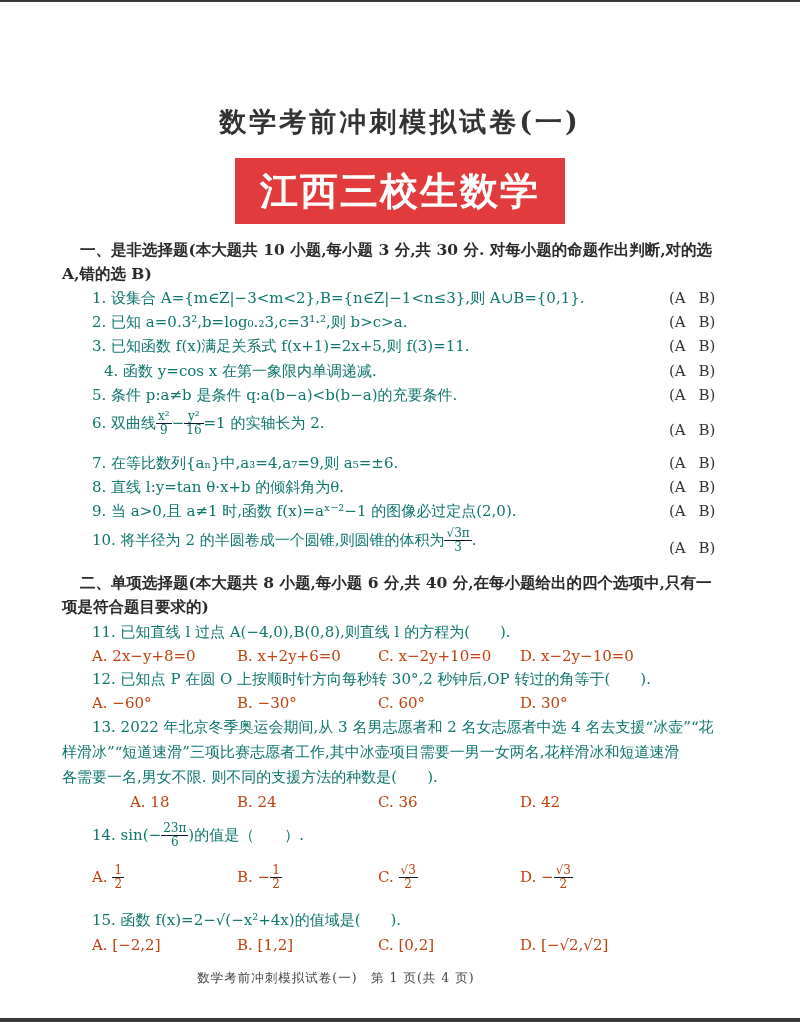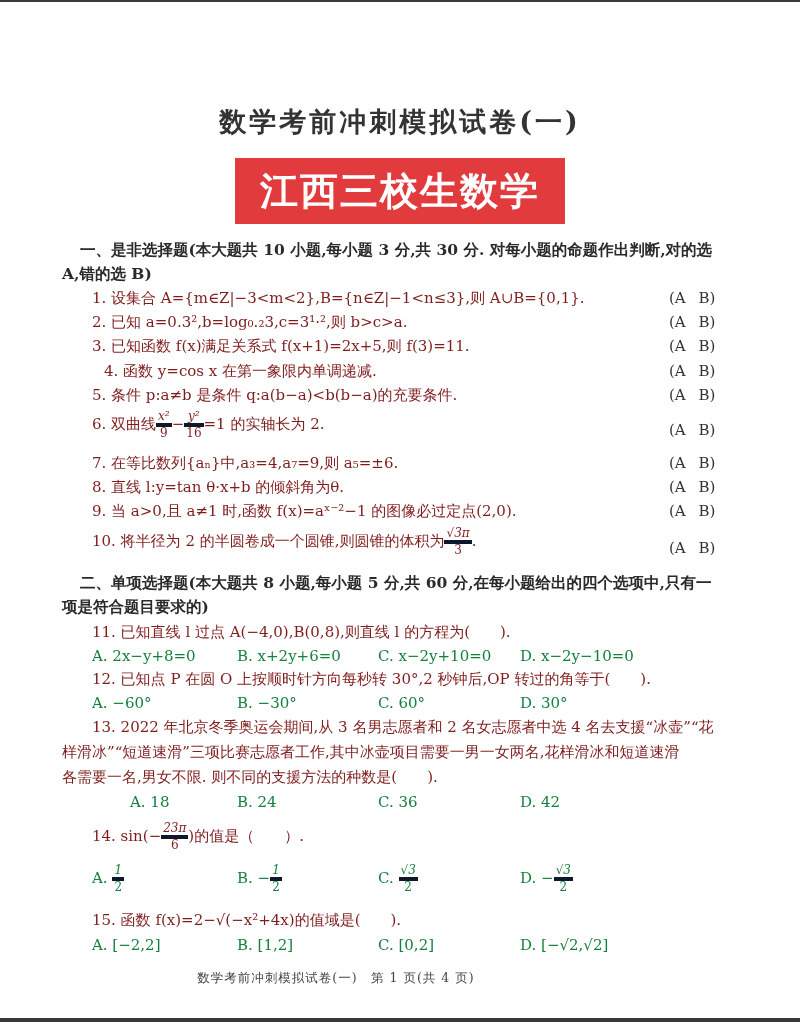--- a/index.html
+++ b/index.html
@@ -14,25 +14,25 @@
     font-size: 27px; font-weight: bold; letter-spacing: 3px; color: #333;
   }
   .banner {
     position: absolute; left: 235px; top: 158px; width: 330px; height: 66px;
     background: #e23b3e; color: #fff; text-align: center; line-height: 66px;
     font-family: "DejaVu Sans", "Liberation Sans", sans-serif; font-size: 38px; font-weight: bold;
     letter-spacing: 2px;
   }
   .sec { position: absolute; left: 62px; width: 690px; font-size: 15.5px; font-weight: bold; line-height: 24px; color: #2a2a2a; }
   .sec .ind { display: inline-block; width: 18px; }
-  .q { position: absolute; left: 92px; font-size: 15px; line-height: 22px; white-space: nowrap; color: #7f1d1d; }
+  .q { position: absolute; left: 92px; font-size: 15px; line-height: 22px; white-space: nowrap; color: #0f766e; }
   .ab { position: absolute; left: 669px; font-size: 15px; line-height: 22px; white-space: nowrap; color: #333; word-spacing: 8px; }
-  .opt { position: absolute; font-size: 15px; line-height: 22px; white-space: nowrap; color: #15803d; }
+  .opt { position: absolute; font-size: 15px; line-height: 22px; white-space: nowrap; color: #c2410c; }
   .frac { display: inline-block; vertical-align: middle; text-align: center; font-size: 12px; line-height: 13px; }
-  .frac .n { display: block; border-bottom: 4px solid #0f172a; padding: 0 2px; font-style: italic; }
+  .frac .n { display: block; border-bottom: 1px solid #0f172a; padding: 0 2px; }
   .frac .d { display: block; padding: 0 2px; }
   .side { position: absolute; left: 768px; top: 850px; font-size: 15px; color: #b91c1c; margin-left: 37px; }
   .footer { position: absolute; top: 970px; left: 0; width: 672px; text-align: center; font-size: 12.5px; color: #444; letter-spacing: 1px; }
 </style>
 </head>
 <body>
 
 <div class="topbar"></div>
 
 <div class="title">数学考前冲刺模拟试卷(一)</div>
@@ -71,21 +71,21 @@
 
 <div class="q" style="top:500px;">9. 当 a&gt;0,且 a≠1 时,函数 f(x)=aˣ⁻²−1 的图像必过定点(2,0).</div>
 <div class="ab" style="top:500px;">(A B)</div>
 
 <div class="q" style="top:527px;">
   <span>10. 将半径为 2 的半圆卷成一个圆锥,则圆锥的体积为</span><span class="frac"><span class="n">√3π</span><span class="d">3</span></span><span>.</span>
 </div>
 <div class="ab" style="top:537px;">(A B)</div>
 
 <div class="sec" style="top:571px;">
-  <span class="ind"></span><span>二、单项选择题(本大题共 8 小题,每小题 5 分,共 60 分,在每小题给出的四个选项中,只有一</span><br>
+  <span class="ind"></span><span>二、单项选择题(本大题共 8 小题,每小题 6 分,共 40 分,在每小题给出的四个选项中,只有一</span><br>
   <span>项是符合题目要求的)</span>
 </div>
 
 <div class="q" style="top:621px;">11. 已知直线 l 过点 A(−4,0),B(0,8),则直线 l 的方程为(　　).</div>
 <div class="opt" style="top:645px; left:92px;">A. 2x−y+8=0</div>
 <div class="opt" style="top:645px; left:237px;">B. x+2y+6=0</div>
 <div class="opt" style="top:645px; left:378px;text-align:right;">C. x−2y+10=0</div>
 <div class="opt" style="top:645px; left:520px;">D. x−2y−10=0</div>
 
 <div class="q" style="top:668px;">12. 已知点 P 在圆 O 上按顺时针方向每秒转 30°,2 秒钟后,OP 转过的角等于(　　).</div>

